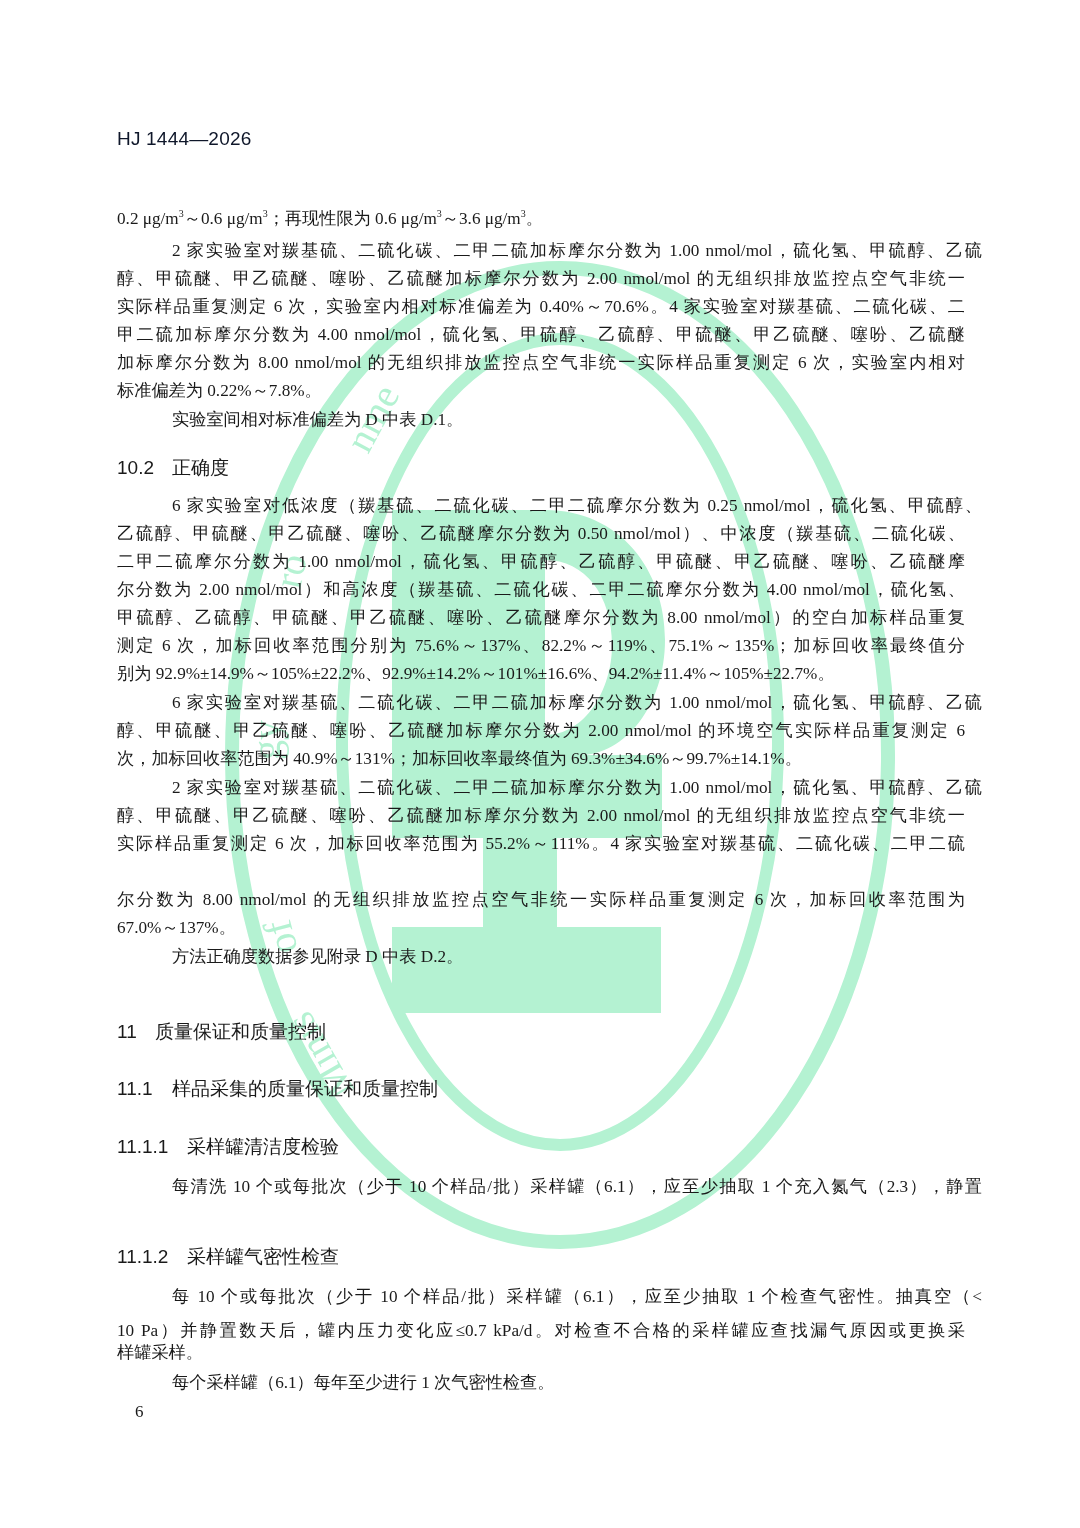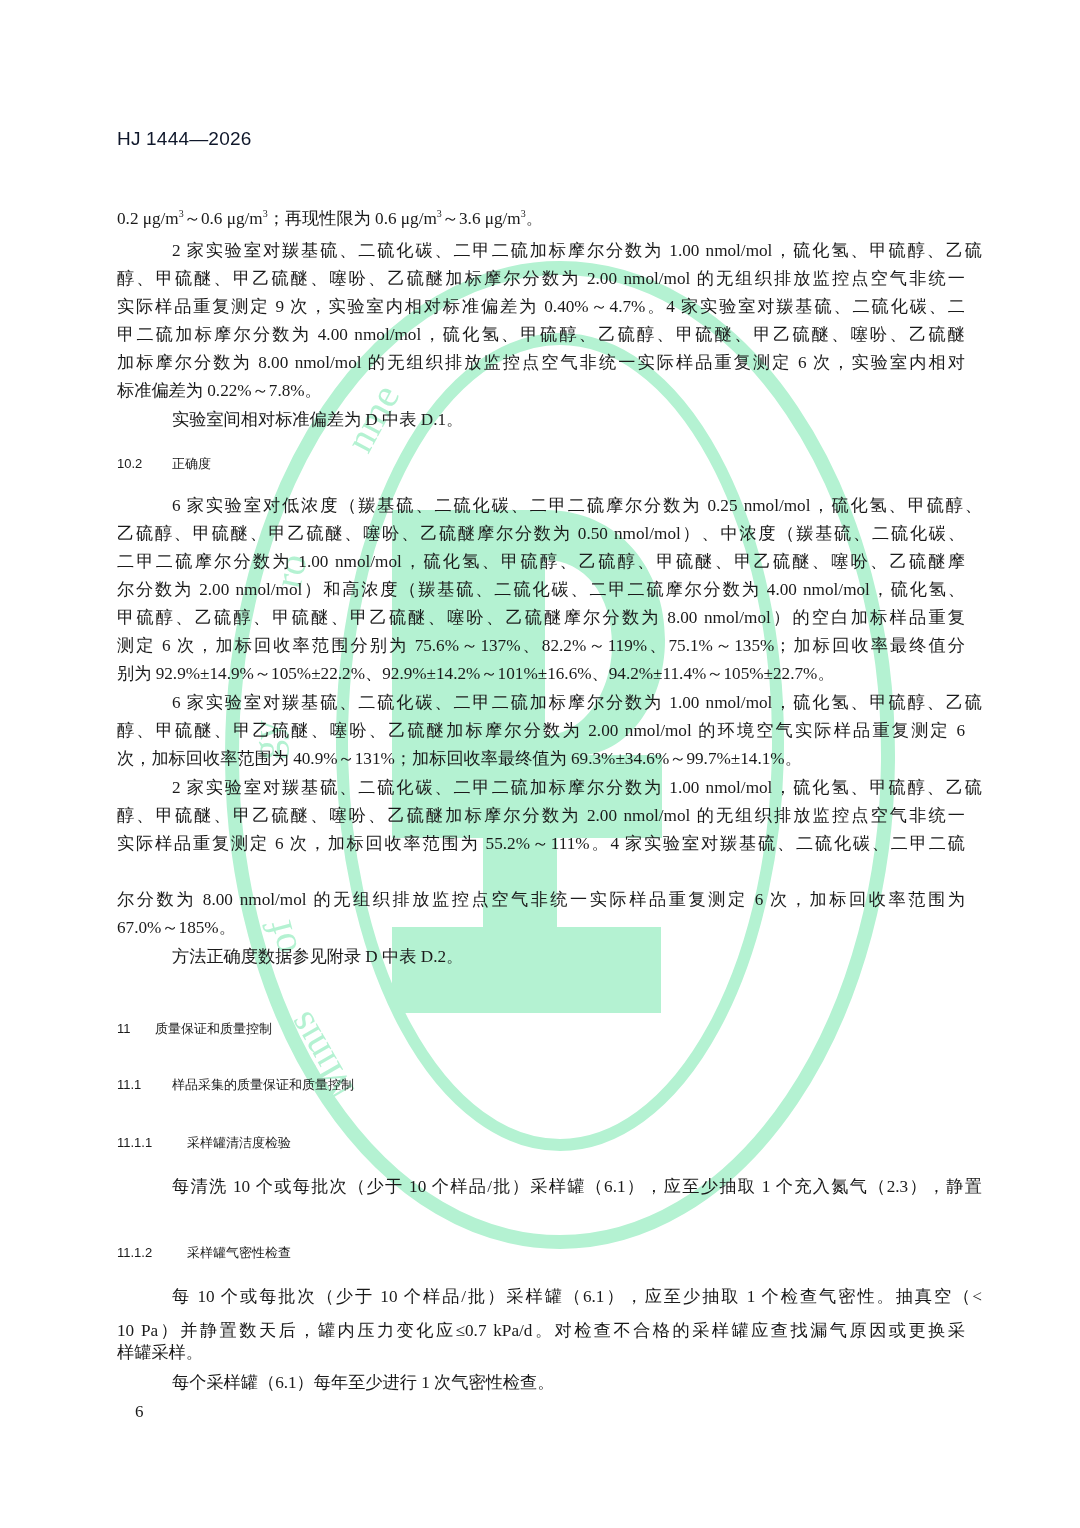--- a/index.html
+++ b/index.html
@@ -3,21 +3,21 @@
   <meta charset="utf-8">
   <style>
     html, body { margin: 0; padding: 0; background: #ffffff; }
     body { width: 1080px; height: 1528px; position: relative; overflow: hidden; font-family: "Liberation Serif", "DejaVu Serif", serif; color: #1a1a1a; }
     .watermark { position: absolute; left: 0; top: 0; width: 1080px; height: 1528px; pointer-events: none; z-index: 0; }
     .page { position: absolute; left: 0; top: 0; width: 1080px; height: 1528px; z-index: 1; }
     .header { position: absolute; left: 117px; top: 128px; font-family: "Liberation Sans", "DejaVu Sans", sans-serif; font-size: 19px; color: #0f172a; letter-spacing: 0.2px; }
     .line { position: absolute; left: 117px; width: 848px; font-size: 17.2px; line-height: 22px; white-space: nowrap; text-align: justify; text-align-last: justify; }
     .line.last { text-align-last: left; }
     .line.indent { left: 172px; width: 810px; }
-    .heading { position: absolute; left: 117px; font-family: "Liberation Sans", "DejaVu Sans", sans-serif; font-size: 13px; color: #1a1a1a; white-space: nowrap; }
+    .heading { position: absolute; left: 117px; font-family: "Liberation Sans", "DejaVu Sans", sans-serif; font-size: 19px; color: #1a1a1a; white-space: nowrap; }
     .heading .num { display: inline-block; }
     .heading .num.w2 { width: 38px; margin-top: 16px; }
     .heading .num.w3 { width: 55px; }
     .heading .num.w4 { width: 70px; }
     sup { font-size: 10px; line-height: 0; vertical-align: 7px; }
     .pagenum { position: absolute; left: 135px; top: 1402px; font-size: 17px; }
   </style>
 </head>
 <body>
 
@@ -46,21 +46,21 @@
 </svg>
 
 <div class="page">
 
   <div class="header">HJ 1444—2026</div>
 
   <div class="line last" style="top:208px">0.2 μg/m<sup>3</sup>～0.6 μg/m<sup>3</sup>；再现性限为 0.6 μg/m<sup>3</sup>～3.6 μg/m<sup>3</sup>。</div>
 
   <div class="line indent" style="top:240px">2 家实验室对羰基硫、二硫化碳、二甲二硫加标摩尔分数为 1.00 nmol/mol，硫化氢、甲硫醇、乙硫</div>
   <div class="line" style="top:268px">醇、甲硫醚、甲乙硫醚、噻吩、乙硫醚加标摩尔分数为 2.00 nmol/mol 的无组织排放监控点空气非统一</div>
-  <div class="line" style="top:296px">实际样品重复测定 9 次，实验室内相对标准偏差为 0.40%～4.7%。4 家实验室对羰基硫、二硫化碳、二</div>
+  <div class="line" style="top:296px">实际样品重复测定 6 次，实验室内相对标准偏差为 0.40%～70.6%。4 家实验室对羰基硫、二硫化碳、二</div>
   <div class="line" style="top:324px">甲二硫加标摩尔分数为 4.00 nmol/mol，硫化氢、甲硫醇、乙硫醇、甲硫醚、甲乙硫醚、噻吩、乙硫醚</div>
   <div class="line" style="top:352px">加标摩尔分数为 8.00 nmol/mol 的无组织排放监控点空气非统一实际样品重复测定 6 次，实验室内相对</div>
   <div class="line last" style="top:380px">标准偏差为 0.22%～7.8%。</div>
   <div class="line indent last" style="top:409px">实验室间相对标准偏差为 D 中表 D.1。</div>
 
   <div class="heading" style="top:455px">
     <span class="num w3">10.2</span><span>正确度</span>
   </div>
 
   <div class="line indent" style="top:495px">6 家实验室对低浓度（羰基硫、二硫化碳、二甲二硫摩尔分数为 0.25 nmol/mol，硫化氢、甲硫醇、</div>
@@ -72,21 +72,21 @@
   <div class="line last" style="top:663px">别为 92.9%±14.9%～105%±22.2%、92.9%±14.2%～101%±16.6%、94.2%±11.4%～105%±22.7%。</div>
 
   <div class="line indent" style="top:692px">6 家实验室对羰基硫、二硫化碳、二甲二硫加标摩尔分数为 1.00 nmol/mol，硫化氢、甲硫醇、乙硫</div>
   <div class="line" style="top:720px">醇、甲硫醚、甲乙硫醚、噻吩、乙硫醚加标摩尔分数为 2.00 nmol/mol 的环境空气实际样品重复测定 6</div>
   <div class="line last" style="top:748px">次，加标回收率范围为 40.9%～131%；加标回收率最终值为 69.3%±34.6%～99.7%±14.1%。</div>
 
   <div class="line indent" style="top:777px">2 家实验室对羰基硫、二硫化碳、二甲二硫加标摩尔分数为 1.00 nmol/mol，硫化氢、甲硫醇、乙硫</div>
   <div class="line" style="top:805px">醇、甲硫醚、甲乙硫醚、噻吩、乙硫醚加标摩尔分数为 2.00 nmol/mol 的无组织排放监控点空气非统一</div>
   <div class="line" style="top:833px">实际样品重复测定 6 次，加标回收率范围为 55.2%～111%。4 家实验室对羰基硫、二硫化碳、二甲二硫</div>
   <div class="line" style="top:889px">尔分数为 8.00 nmol/mol 的无组织排放监控点空气非统一实际样品重复测定 6 次，加标回收率范围为</div>
-  <div class="line last" style="top:917px">67.0%～185%。</div>
+  <div class="line last" style="top:917px">67.0%～137%。</div>
   <div class="line indent last" style="top:946px">方法正确度数据参见附录 D 中表 D.2。</div>
 
   <div class="heading" style="top:1005px">
     <span class="num w2">11</span><span>质量保证和质量控制</span>
   </div>
 
   <div class="heading" style="top:1076px">
     <span class="num w3">11.1</span><span>样品采集的质量保证和质量控制</span>
   </div>
 

